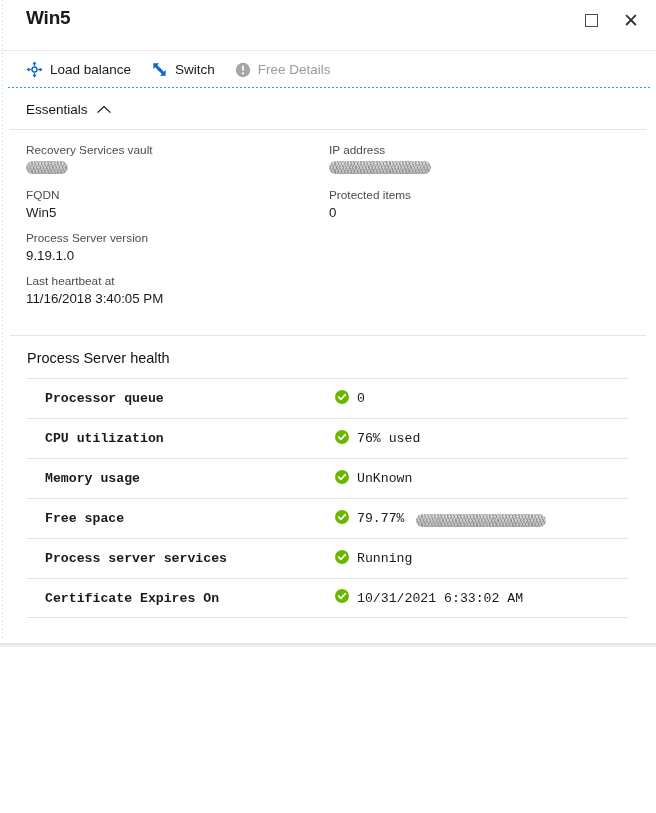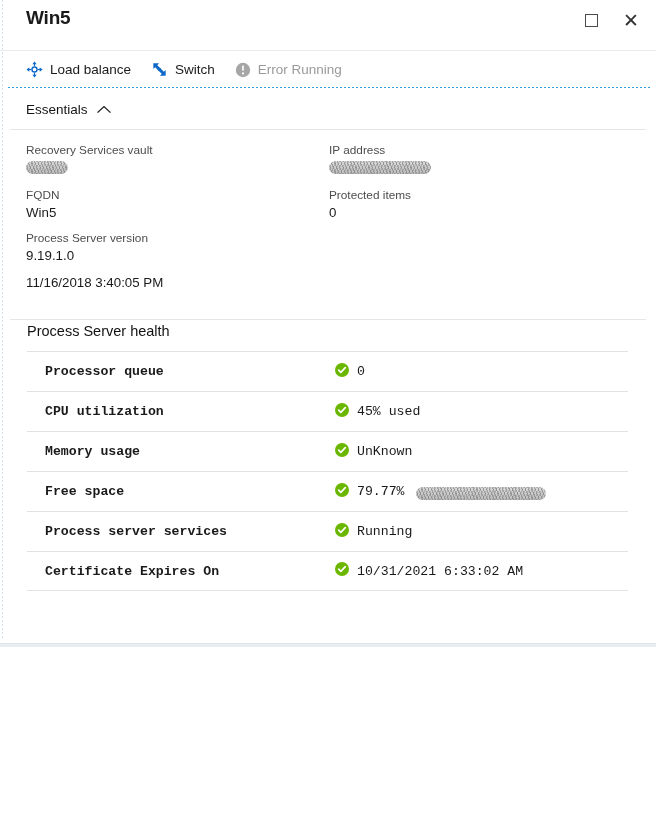--- a/index.html
+++ b/index.html
@@ -151,21 +151,21 @@
       repeating-linear-gradient(112deg, rgba(140,140,140,.45) 0 1px, rgba(255,255,255,0) 1px 3px),
       linear-gradient(to bottom, rgba(190,190,190,.55), rgba(150,150,150,.65));
     filter: blur(0.25px);
   }
   .redact.tall { height: 15px; }
 
   
   #health {
     border-top: 1px solid #e6e6e6;
     margin: 3px 10px 0 10px;
-    padding-top: 3px;
+    padding-top: 14px;
   }
   #health-title {
     font-size: 14.5px;
     color: #121212;
     padding-left: 17px;
     margin-bottom: 12px;
   }
   .health-list { padding: 0 18px 0 17px; }
   .health-row {
     display: flex;
@@ -245,21 +245,21 @@
     </div>
 
     <div class="cmd disabled">
       <span>
         <svg width="16" height="16" viewBox="0 0 16 16">
           <circle cx="8" cy="8" r="7.2" fill="#a6a6a6"></circle>
           <rect x="7.15" y="3.4" width="1.7" height="5.3" rx="0.7" fill="#ffffff"></rect>
           <circle cx="8" cy="11.4" r="1.05" fill="#ffffff"></circle>
         </svg>
       </span>
-      <span>Error Running</span>
+      <span>Free Details</span>
     </div>
   </div>
 
   <div id="essentials-header">
     <span id="essentials-label">Essentials</span>
     <span id="essentials-chevron">
       <svg width="14" height="9" viewBox="0 0 14 9">
         <path d="M1 7.2 L7 1.6 L13 7.2" fill="none" stroke="#1a1a1a" stroke-width="1.25" stroke-linecap="square"></path>
       </svg>
     </span>
@@ -281,20 +281,21 @@
         <div class="ess-label">FQDN</div>
         <div class="ess-value">Win5</div>
       </div>
 
       <div class="ess-field">
         <div class="ess-label">Process Server version</div>
         <div class="ess-value">9.19.1.0</div>
       </div>
 
       <div class="ess-field">
+        <div class="ess-label">Last heartbeat at</div>
         <div class="ess-value">11/16/2018 3:40:05 PM</div>
       </div>
     </div>
 
     <div class="ess-col right">
 
 
       <div class="ess-field">
         <div class="ess-label">IP address</div>
         <div class="ess-value">
@@ -329,21 +330,21 @@
 
       <div class="health-row">
         <div class="h-label">CPU utilization</div>
         <div class="h-value">
           <span class="ok-icon">
             <svg width="14" height="14" viewBox="0 0 16 16">
                 <circle cx="8" cy="8" r="8" fill="#6bb700"></circle>
                 <path d="M4.2 8.2 L6.7 10.7 L11.8 5.3" fill="none" stroke="#ffffff" stroke-width="1.9" stroke-linecap="round" stroke-linejoin="round"></path>
               </svg>
           </span>
-          <span>45% used</span>
+          <span>76% used</span>
         </div>
       </div>
 
       <div class="health-row">
         <div class="h-label">Memory usage</div>
         <div class="h-value">
           <span class="ok-icon">
             <svg width="14" height="14" viewBox="0 0 16 16">
                 <circle cx="8" cy="8" r="8" fill="#6bb700"></circle>
                 <path d="M4.2 8.2 L6.7 10.7 L11.8 5.3" fill="none" stroke="#ffffff" stroke-width="1.9" stroke-linecap="round" stroke-linejoin="round"></path>

